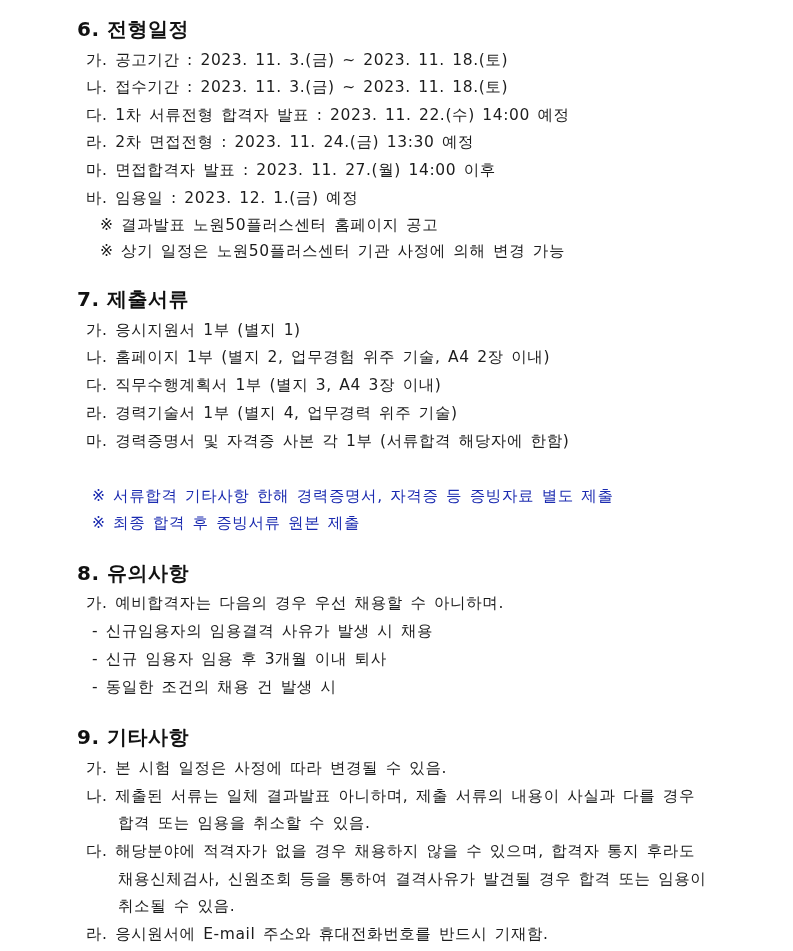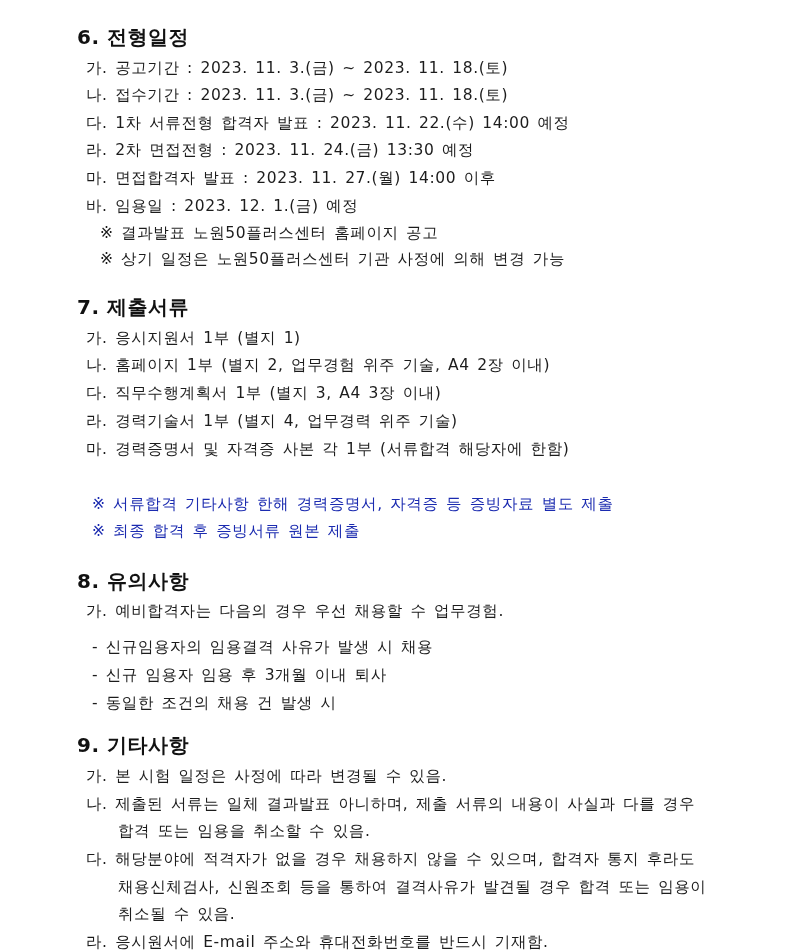--- a/index.html
+++ b/index.html
@@ -1,37 +1,37 @@
 <!DOCTYPE html>
 <html><head>
 <meta charset="utf-8">
 <style>
   html, body { margin: 0; padding: 0; background: #ffffff; }
   body {
     width: 793px; height: 951px; overflow: hidden; position: relative;
     font-family: "DejaVu Sans", "Liberation Sans", sans-serif;
     color: #1a1a1a;
   }
-  .page { position: absolute; left: 0; top: 8px; width: 793px; height: 767px; }
+  .page { position: absolute; left: 0; top: 0; width: 793px; height: 767px; }
   .heading {
     position: absolute; left: 77px;
     font-size: 20px; font-weight: bold; letter-spacing: 0.5px;
     color: #111111; white-space: nowrap; line-height: 24px;
   }
   .line {
     position: absolute; font-size: 15.5px; line-height: 22px;
     white-space: nowrap; letter-spacing: 0.6px; word-spacing: 2px;
     color: #1c1c1c;
     text-align: center;
   }
   .item { left: 86px; }
   .cont { left: 118px; }
   .note { left: 100px; }
   .note-blue { left: 92px; color: #1b2bb0; }
-  .dash { left: 92px; margin-top: 8px; }
+  .dash { left: 92px; }
 </style>
 </head>
 <body>
 
 <div class="page">
 
   <div class="heading" style="top:17px">6. 전형일정</div>
   <div class="line item" style="top:49px">가. 공고기간 : 2023. 11. 3.(금) ~ 2023. 11. 18.(토)</div>
   <div class="line item" style="top:76px">나. 접수기간 : 2023. 11. 3.(금) ~ 2023. 11. 18.(토)</div>
   <div class="line item" style="top:104px">다. 1차 서류전형 합격자 발표 : 2023. 11. 22.(수) 14:00 예정</div>
@@ -44,21 +44,21 @@
   <div class="heading" style="top:287px">7. 제출서류</div>
   <div class="line item" style="top:319px">가. 응시지원서 1부 (별지 1)</div>
   <div class="line item" style="top:346px">나. 홈페이지 1부 (별지 2, 업무경험 위주 기술, A4 2장 이내)</div>
   <div class="line item" style="top:374px">다. 직무수행계획서 1부 (별지 3, A4 3장 이내)</div>
   <div class="line item" style="top:402px">라. 경력기술서 1부 (별지 4, 업무경력 위주 기술)</div>
   <div class="line item" style="top:430px">마. 경력증명서 및 자격증 사본 각 1부 (서류합격 해당자에 한함)</div>
   <div class="line note-blue" style="top:485px">※ 서류합격 기타사항 한해 경력증명서, 자격증 등 증빙자료 별도 제출</div>
   <div class="line note-blue" style="top:512px">※ 최종 합격 후 증빙서류 원본 제출</div>
 
   <div class="heading" style="top:561px">8. 유의사항</div>
-  <div class="line item" style="top:592px">가. 예비합격자는 다음의 경우 우선 채용할 수 업무경험.</div>
+  <div class="line item" style="top:592px">가. 예비합격자는 다음의 경우 우선 채용할 수 아니하며.</div>
   <div class="line dash" style="top:620px">- 신규임용자의 임용결격 사유가 발생 시 채용</div>
   <div class="line dash" style="top:648px">- 신규 임용자 임용 후 3개월 이내 퇴사</div>
   <div class="line dash" style="top:676px">- 동일한 조건의 채용 건 발생 시</div>
 
   <div class="heading" style="top:725px">9. 기타사항</div>
   <div class="line item" style="top:757px">가. 본 시험 일정은 사정에 따라 변경될 수 있음.</div>
   <div class="line item" style="top:785px">나. 제출된 서류는 일체 결과발표 아니하며, 제출 서류의 내용이 사실과 다를 경우</div>
   <div class="line cont" style="top:812px">합격 또는 임용을 취소할 수 있음.</div>
   <div class="line item" style="top:840px">다. 해당분야에 적격자가 없을 경우 채용하지 않을 수 있으며, 합격자 통지 후라도</div>
   <div class="line cont" style="top:868px">채용신체검사, 신원조회 등을 통하여 결격사유가 발견될 경우 합격 또는 임용이</div>

